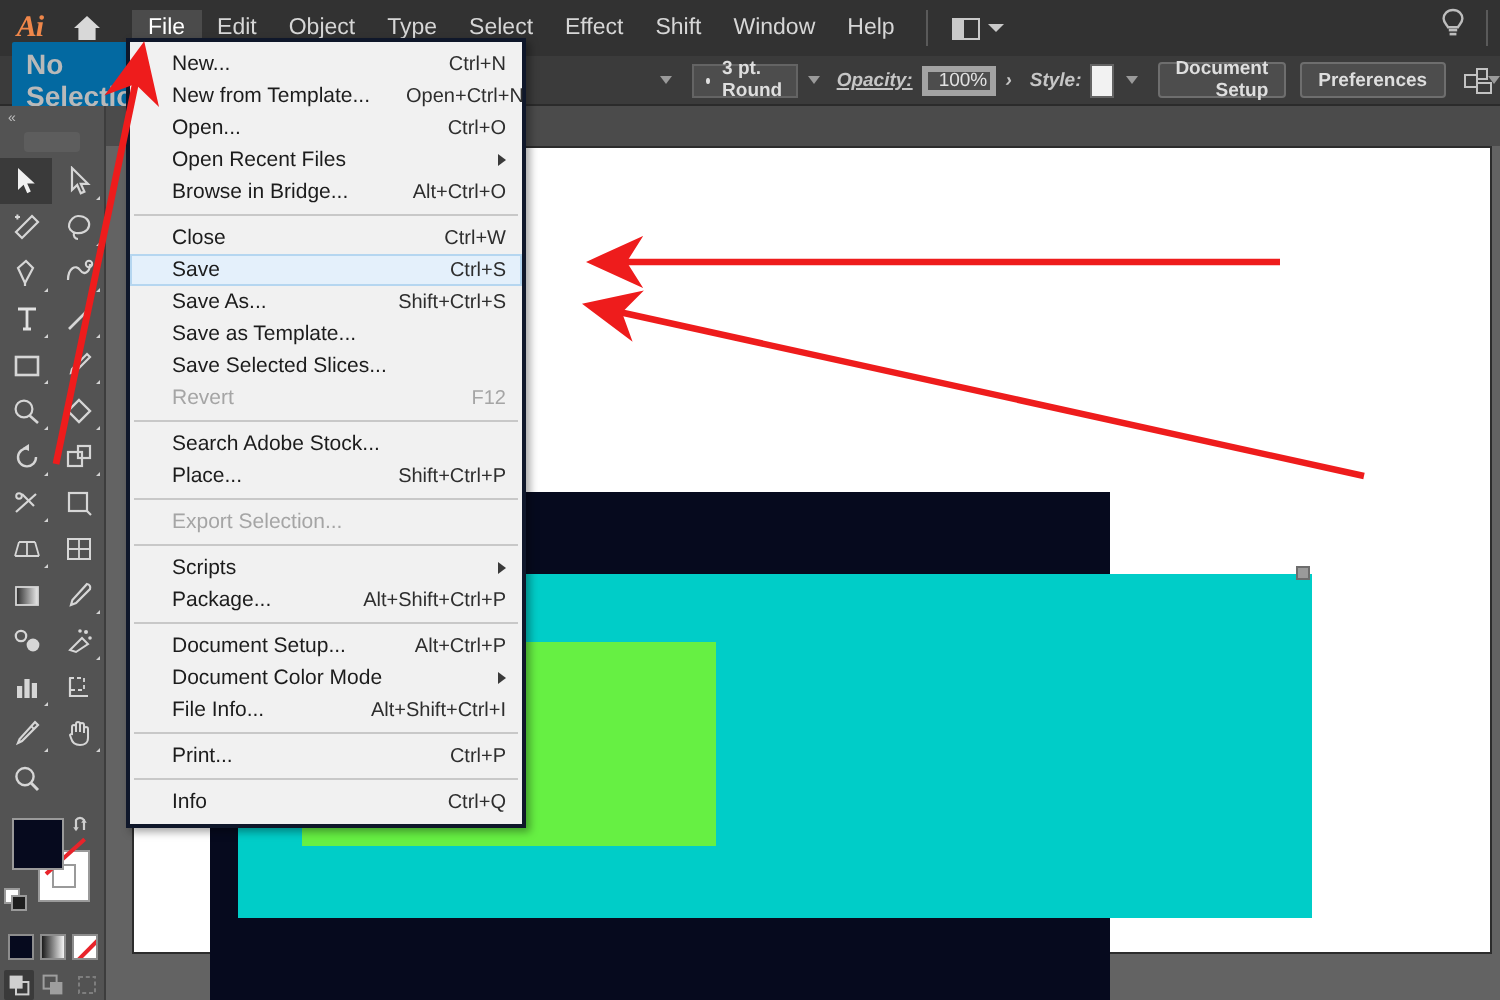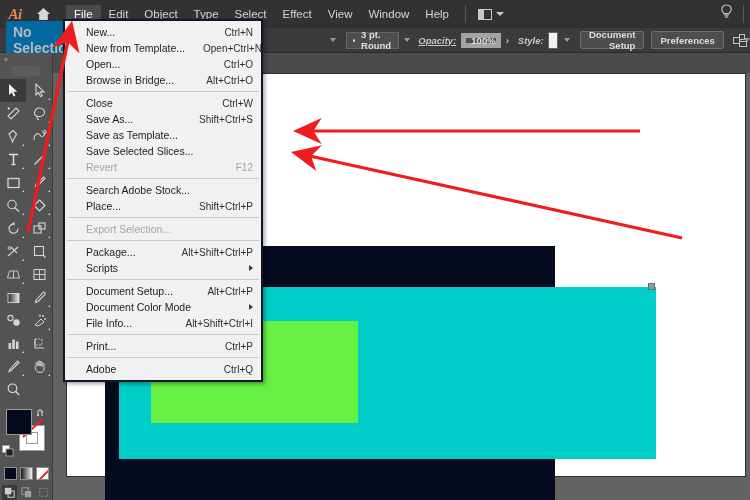--- a/index.html
+++ b/index.html
@@ -146,26 +146,26 @@
   }
   .ob-label {
     font-size: 9.5px;
     color: #c6c6c6;
     font-weight: bold;
     font-style: italic;
   }
   .ob-label.underline { text-decoration: underline; }
   .opacity-field {
     background: #4d4d4d;
-    border: 5px solid #a3a3a3;
+    border: 3px solid #a3a3a3;
     height: 15px;
     width: 62px;
     font-size: 9.5px;
     color: #e2e2e2;
-    font-weight: bold;
+    font-weight: normal;
     display: flex;
     align-items: center;
     padding-left: 5px;
     box-sizing: border-box;
   }
   .style-swatch {
     width: 20px; height: 15px;
     background: #f2f2f2;
     border: 1px solid #646464;
   }
@@ -449,21 +449,21 @@
         <path d="M7.5 1 L14 7 L11.8 7 L11.8 13 L3.2 13 L3.2 7 L1 7 Z" fill="#d8d8d8"></path>
       </svg>
     </div>
     <div class="menu-items">
       <div class="menu-item active">File</div>
       <div class="menu-item">Edit</div>
       <div class="menu-item">Object</div>
       <div class="menu-item">Type</div>
       <div class="menu-item">Select</div>
       <div class="menu-item">Effect</div>
-      <div class="menu-item">View</div>
+      <div class="menu-item">Shift</div>
       <div class="menu-item">Window</div>
       <div class="menu-item">Help</div>
       <div class="mb-sep" style="margin:0 8px;"></div>
       <div class="arrange-btn">
         <span class="arrange-glyph"></span>
         <span class="chev"></span>
       </div>
     </div>
     <div class="menubar-right">
       <div class="bulb">
@@ -780,29 +780,37 @@
     </div>
     <div class="mrow">
       <span class="label">New from Template...</span>
       <span class="accel">Open+Ctrl+N</span>
     </div>
     <div class="mrow">
       <span class="label">Open...</span>
       <span class="accel">Ctrl+O</span>
     </div>
     <div class="mrow">
+      <span class="label">Open Recent Files</span>
+      <span class="submenu-arrow"></span>
+    </div>
+    <div class="mrow">
       <span class="label">Browse in Bridge...</span>
       <span class="accel">Alt+Ctrl+O</span>
     </div>
 
     <div class="msep"></div>
 
     <div class="mrow">
       <span class="label">Close</span>
       <span class="accel">Ctrl+W</span>
+    </div>
+    <div class="mrow hl">
+      <span class="label">Save</span>
+      <span class="accel">Ctrl+S</span>
     </div>
     <div class="mrow">
       <span class="label">Save As...</span>
       <span class="accel">Shift+Ctrl+S</span>
     </div>
     <div class="mrow">
       <span class="label">Save as Template...</span>
     </div>
     <div class="mrow">
       <span class="label">Save Selected Slices...</span>
@@ -824,27 +832,27 @@
 
     <div class="msep"></div>
 
     <div class="mrow disabled">
       <span class="label">Export Selection...</span>
     </div>
 
     <div class="msep"></div>
 
     <div class="mrow">
+      <span class="label">Scripts</span>
+      <span class="submenu-arrow"></span>
+    </div>
+    <div class="mrow">
       <span class="label">Package...</span>
       <span class="accel">Alt+Shift+Ctrl+P</span>
     </div>
-    <div class="mrow">
-      <span class="label">Scripts</span>
-      <span class="submenu-arrow"></span>
-    </div>
 
     <div class="msep"></div>
 
     <div class="mrow">
       <span class="label">Document Setup...</span>
       <span class="accel">Alt+Ctrl+P</span>
     </div>
     <div class="mrow">
       <span class="label">Document Color Mode</span>
       <span class="submenu-arrow"></span>
@@ -857,21 +865,21 @@
     <div class="msep"></div>
 
     <div class="mrow">
       <span class="label">Print...</span>
       <span class="accel">Ctrl+P</span>
     </div>
 
     <div class="msep"></div>
 
     <div class="mrow">
-      <span class="label">Adobe</span>
+      <span class="label">Info</span>
       <span class="accel">Ctrl+Q</span>
     </div>
   </div>
 
   <svg class="annot" viewBox="0 0 750 500">
     <defs>
       <marker id="ah" markerWidth="9" markerHeight="9" refX="7.4" refY="4.5" orient="auto">
         <path d="M0 0.4 L9 4.5 L0 8.6 L2.6 4.5 Z" fill="#ee1c1c"></path>
       </marker>
     </defs>

